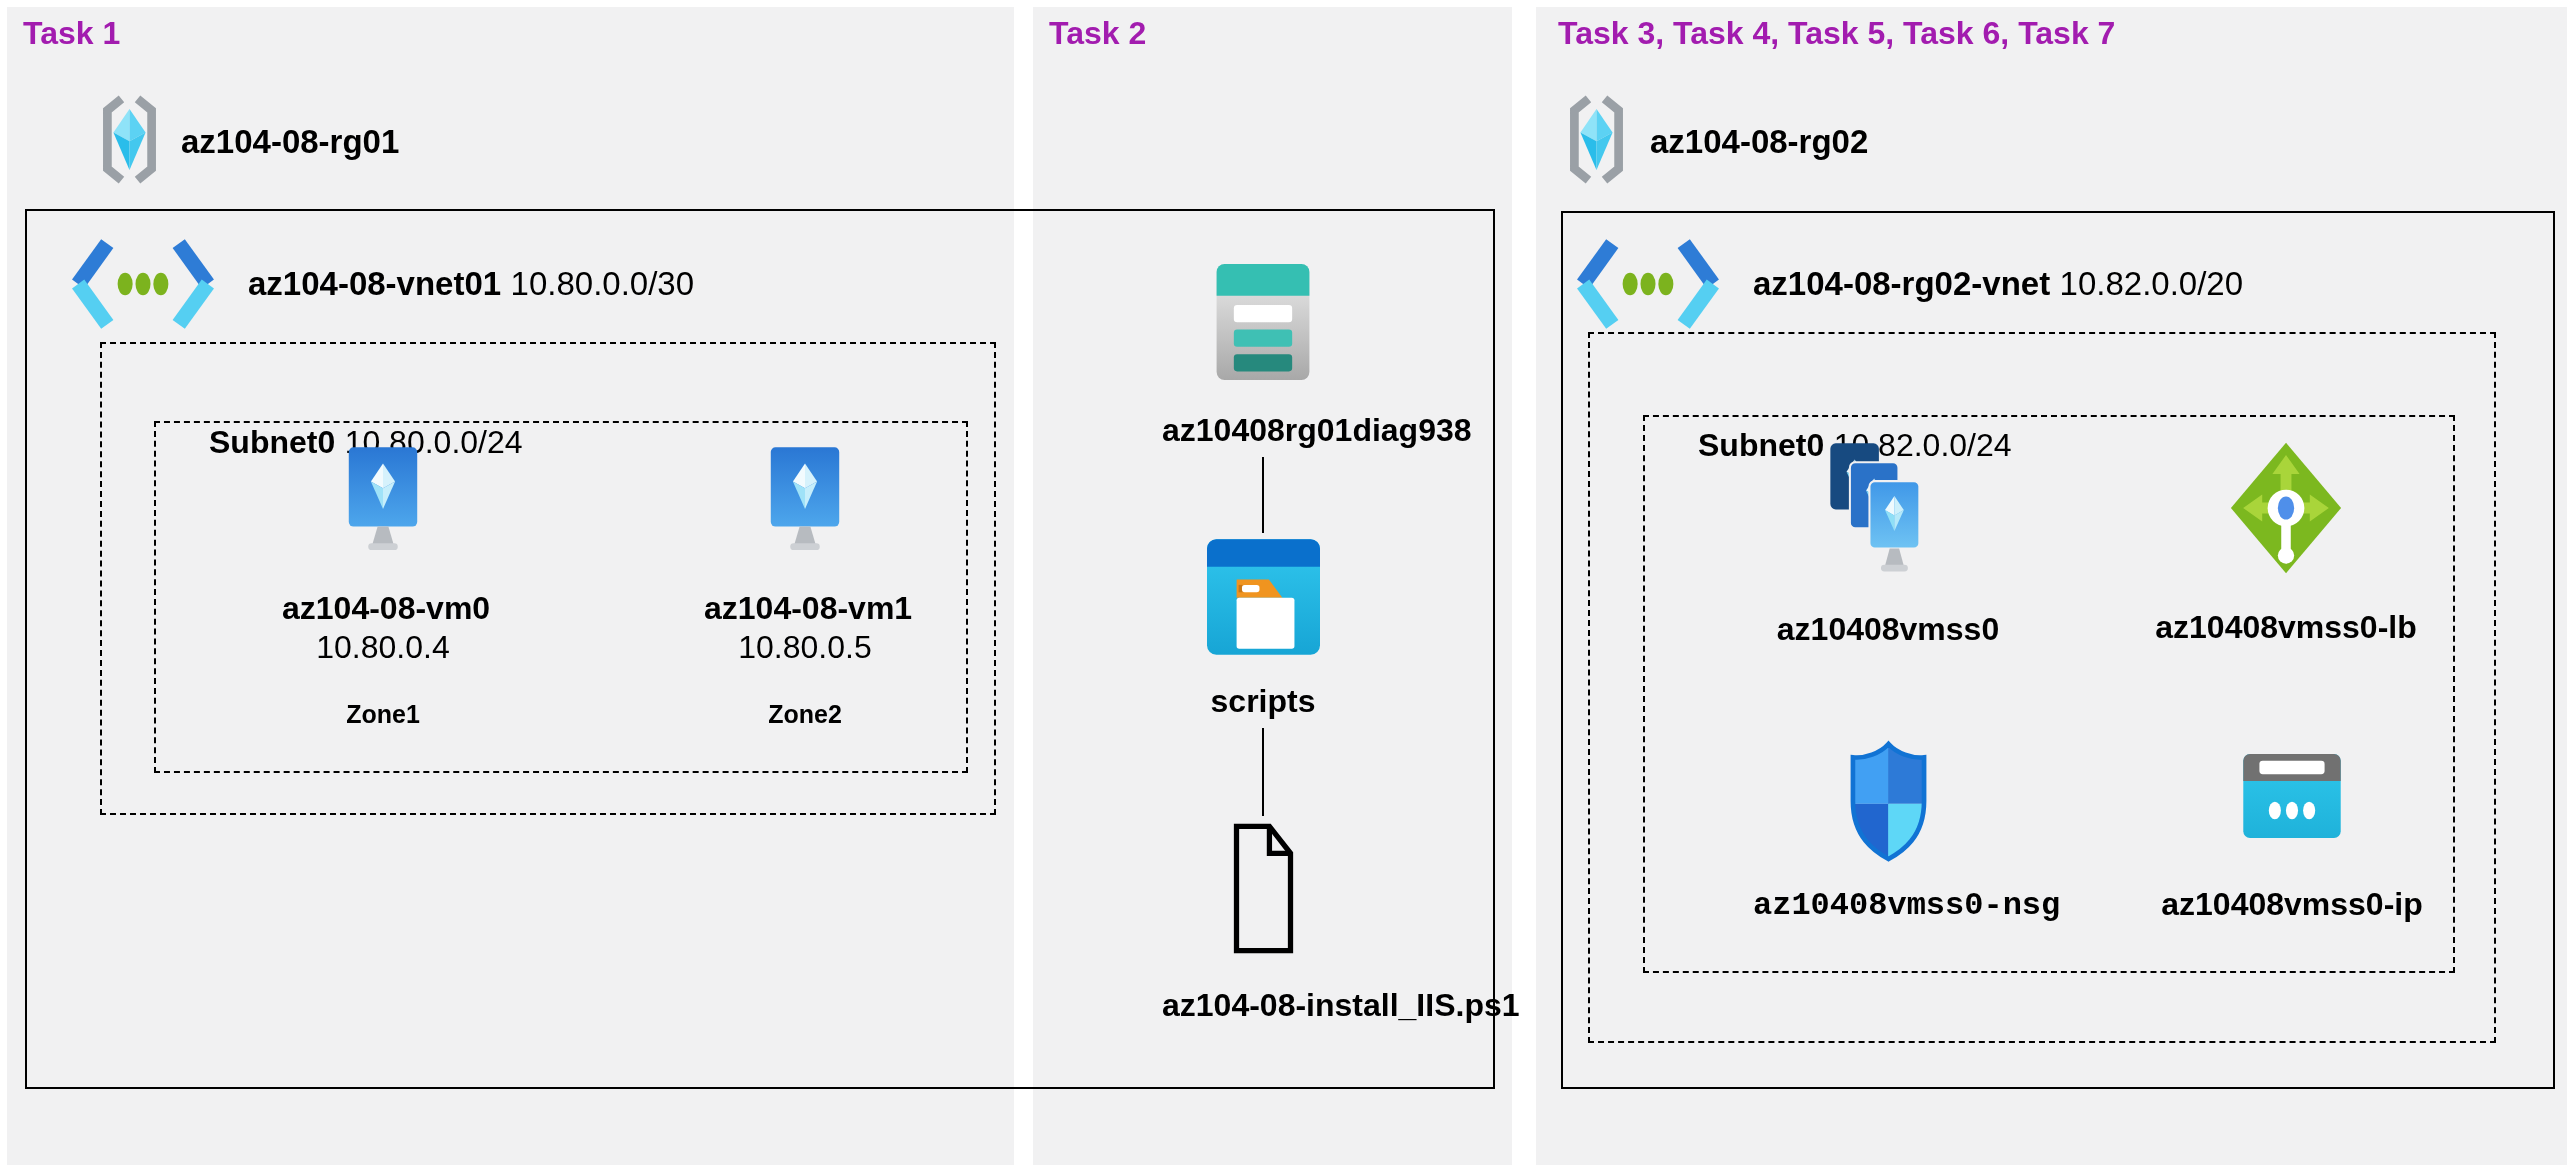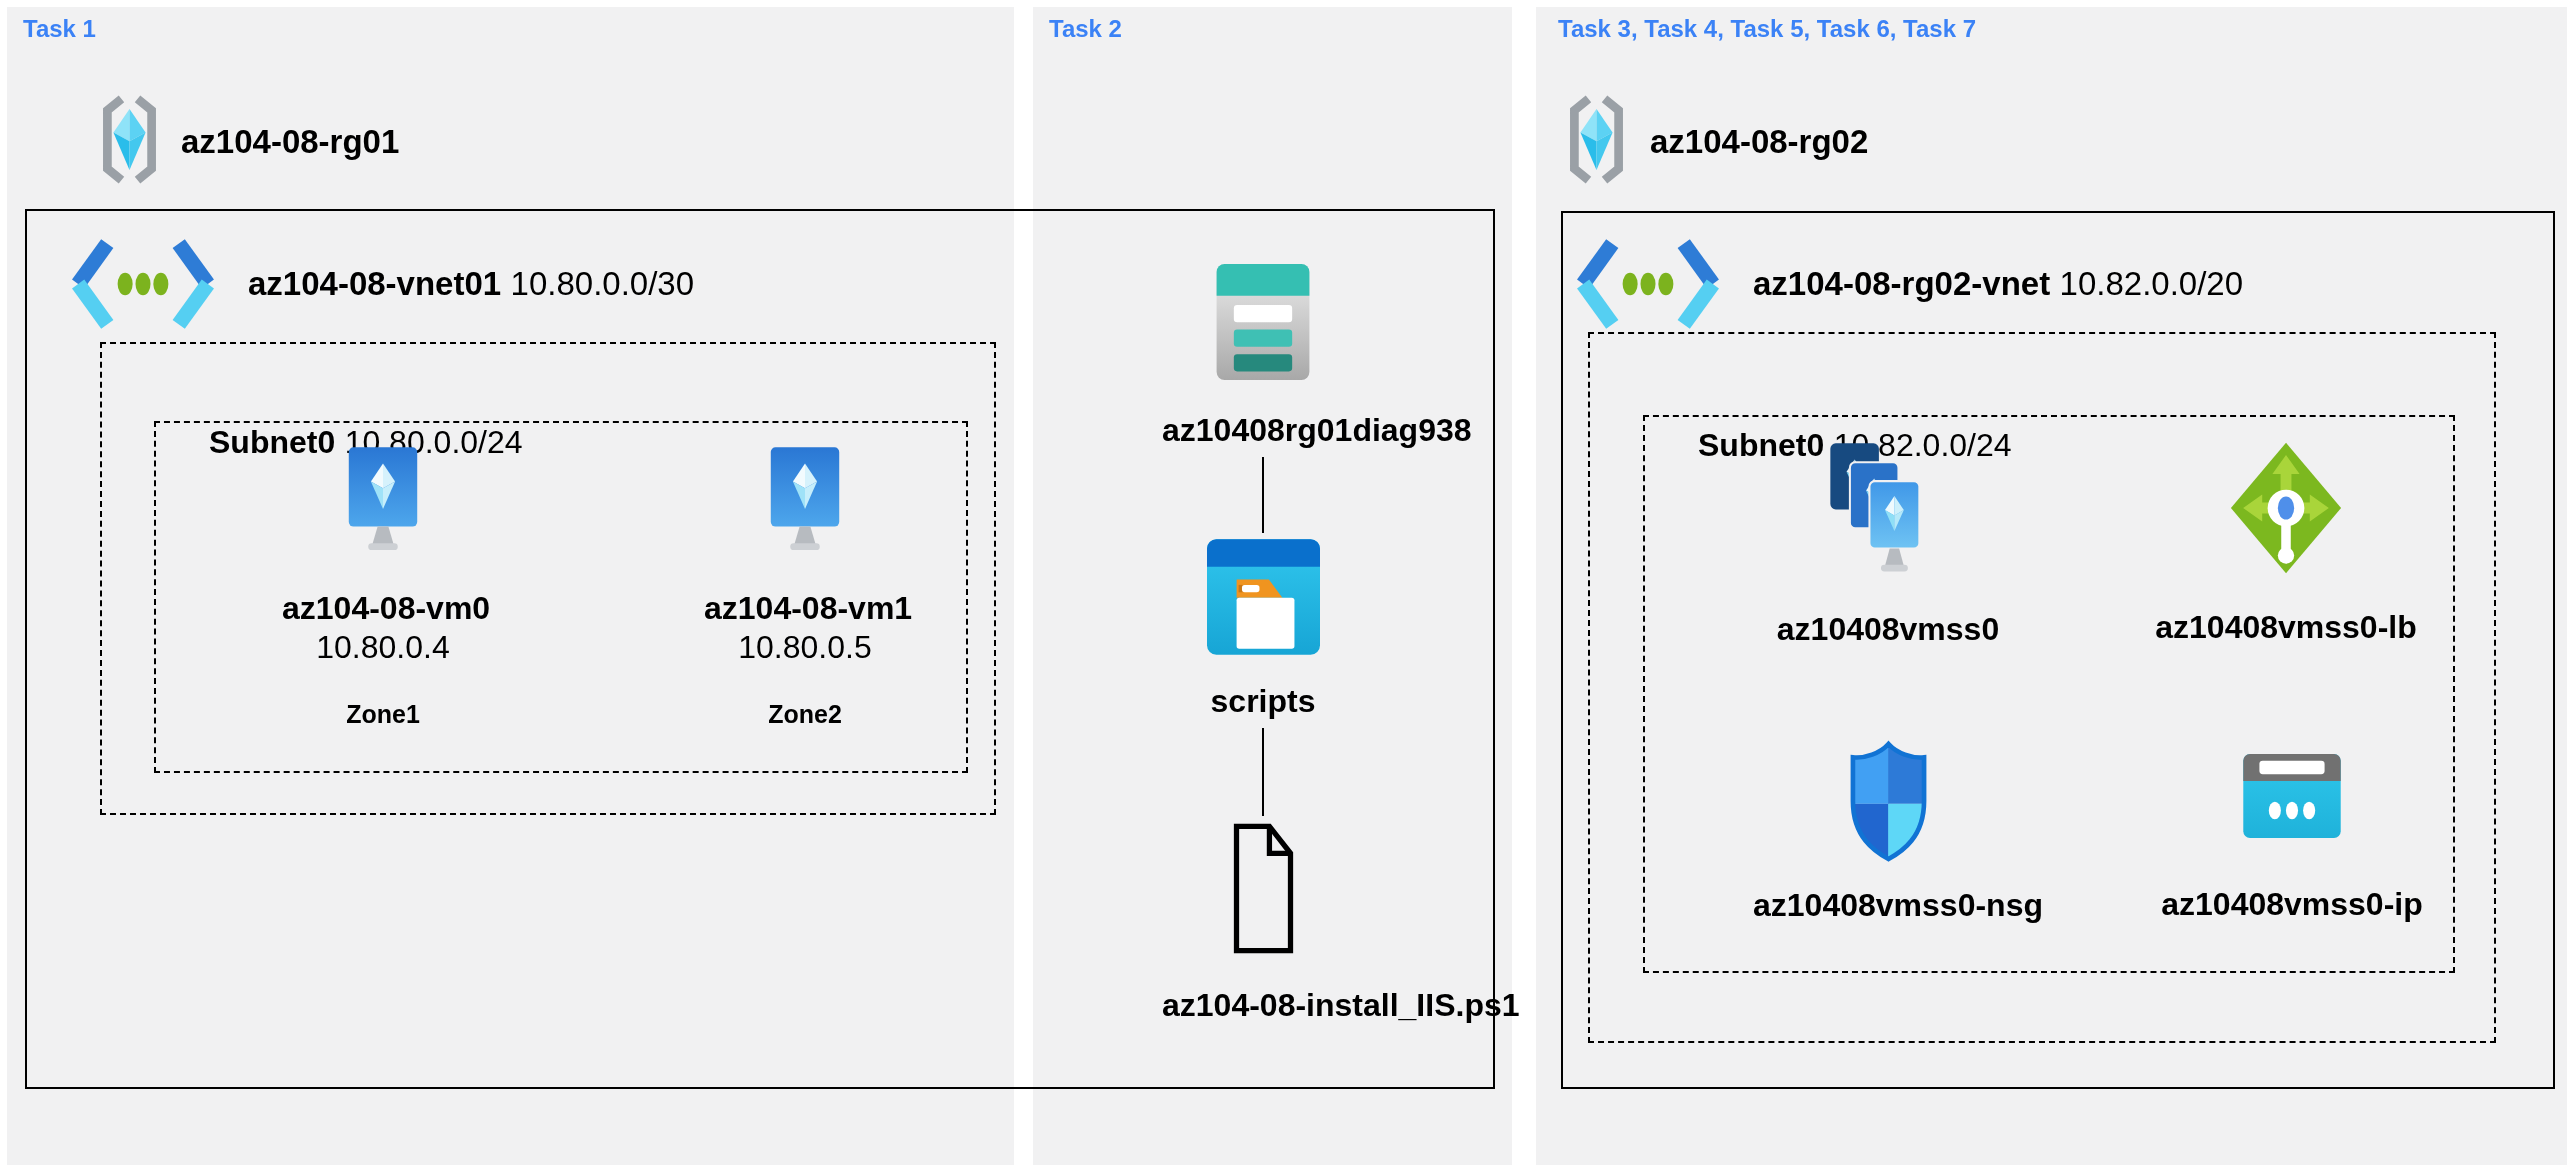--- a/index.html
+++ b/index.html
@@ -4,21 +4,21 @@
 <style>
   html,body{margin:0;padding:0;}
   body{
     width:2576px;height:1166px;position:relative;overflow:hidden;
     background:#ffffff;color:#000;
     font-family:"Liberation Sans","DejaVu Sans",sans-serif;
   }
   .panel{position:absolute;top:6.7px;height:1158px;background:#f1f1f2;}
   .box{position:absolute;border:2.7px solid #000;box-sizing:border-box;background:transparent;z-index:3;}
   .dash{position:absolute;border:2.7px dashed #000;box-sizing:border-box;background:transparent;z-index:3;}
-  .task-title{position:absolute;font-size:24px;font-weight:bold;color:#3b82f6;white-space:nowrap;z-index:4;}
+  .task-title{position:absolute;font-size:32px;font-weight:bold;color:#a21caf;white-space:nowrap;z-index:4;}
   .rowlbl{position:absolute;font-size:33px;font-weight:bold;white-space:nowrap;z-index:5;line-height:39px;}
   .reg{font-weight:400;margin-left:9.4px;}
   .icon{position:absolute;z-index:5;}
   .group{position:absolute;text-align:center;z-index:5;}
   .group svg{display:block;margin:0 auto;}
   .gname{font-size:32px;font-weight:bold;white-space:nowrap;line-height:39px;}
   .gip{font-size:32px;font-weight:400;white-space:nowrap;line-height:39px;}
   .gzone{font-size:25px;font-weight:bold;white-space:nowrap;line-height:39px;}
   .conn{width:2.7px;background:#000;margin:6.7px auto 0 auto;}
 </style>
@@ -201,21 +201,21 @@
     <polygon points="22,100 50,80 50,92 88,92 88,108 50,108 50,120" fill="#a9d53a"></polygon>
     <polygon points="148,100 120,80 120,92 82,92 82,108 120,108 120,120" fill="#a9d53a"></polygon>
     <circle cx="85" cy="100" r="27" fill="#ffffff"></circle>
     <rect x="78" y="120" width="14" height="50" fill="#ffffff"></rect>
     <circle cx="85" cy="170" r="12" fill="#ffffff"></circle>
     <ellipse cx="85" cy="100" rx="12" ry="17" fill="#4f8fea"></ellipse>
   </svg>
   <div class="gname" style="margin-top:32px;">az10408vmss0-lb</div>
 </div>
 
-<div class="group" style="left:1753px;top:740px;width:270px;">
+<div class="group" style="left:1753px;top:740px;width:270px;font-family:Liberation Mono, monospace;">
   <svg width="91" height="123" viewBox="0 0 135 185">
     <g clip-path="url(#nsgclip)">
       <rect x="0" y="0" width="68" height="96" fill="#41a0f3"></rect>
       <rect x="67" y="0" width="68" height="96" fill="#2d7ad7"></rect>
       <rect x="0" y="96" width="68" height="95" fill="#2166cf"></rect>
       <rect x="67" y="96" width="68" height="95" fill="#5ed7f7"></rect>
     </g>
     <path d="M67.5,6 C55,20 32,28 14,26 L14,92 C14,146 47,168 67.5,179 C88,168 121,146 121,92 L121,26 C103,28 80,20 67.5,6 Z" fill="none" stroke="#1173d4" stroke-width="7"></path>
   </svg>
   <div class="gname" style="margin-top:23px;">az10408vmss0-nsg</div>

